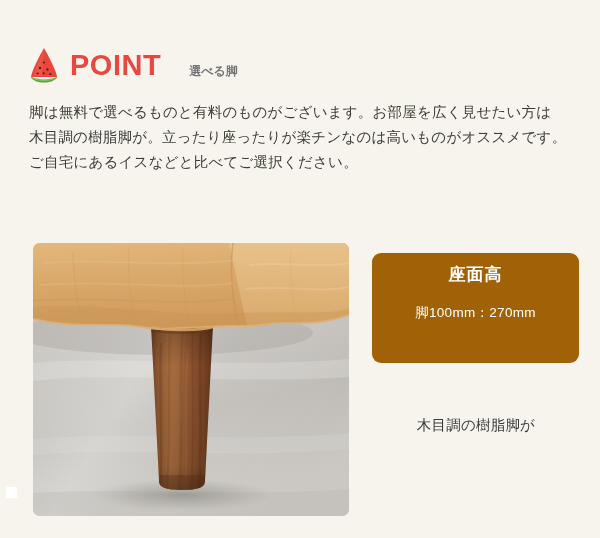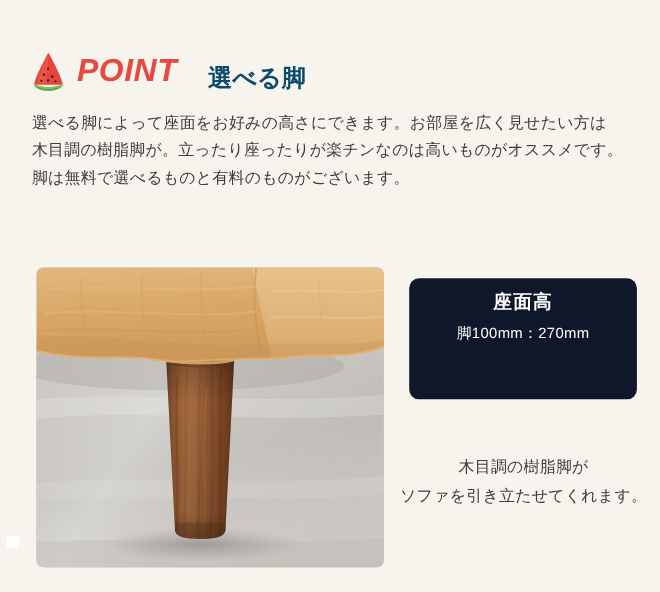--- a/index.html
+++ b/index.html
@@ -33,27 +33,26 @@
     display: block;
     margin-right: 10px;
   }
 
   .point-title {
     font-size: 29px;
     font-weight: bold;
     letter-spacing: 0.5px;
     color: #e8483f;
     line-height: 1;
-    font-style: italic;
   }
 
   .point-sub {
-    font-size: 22px;
+    font-size: 12px;
     font-weight: bold;
-    color: #0c4a6e;
+    color: #737373;
     margin-left: 28px;
     line-height: 1;
     margin-top: 12px;
   }
 
   
   .lede {
     position: absolute;
     left: 29px;
     top: 100px;
@@ -88,36 +87,36 @@
     background: #ffffff;
   }
 
   
   .spec-box {
     position: absolute;
     left: 372px;
     top: 253px;
     width: 207px;
     height: 110px;
-    background: #0f172a;
+    background: #a16207;
     border-radius: 9px;
     text-align: center;
     padding-top: 10px;
   }
 
   .spec-title {
     color: #ffffff;
     font-size: 17px;
     font-weight: bold;
     letter-spacing: 1px;
     line-height: 24px;
   }
 
   .spec-list {
-    margin-top: 6px;
+    margin-top: 16px;
   }
   .spec-row {
     color: #ffffff;
     font-size: 13.5px;
     line-height: 20px;
     letter-spacing: 0.3px;
   }
 
   
   .caption {
@@ -154,23 +153,23 @@
       <circle cx="22.4" cy="27" r="1.05" fill="#42201a"></circle>
       <circle cx="15.7" cy="26.2" r="1.05" fill="#42201a"></circle>
     </svg>
   </span>
 
   <span class="point-title">POINT</span>
   <span class="point-sub">選べる脚</span>
 </div>
 
 <div class="lede">
-  <p>選べる脚によって座面をお好みの高さにできます。お部屋を広く見せたい方は</p>
+  <p>脚は無料で選べるものと有料のものがございます。お部屋を広く見せたい方は</p>
   <p>木目調の樹脂脚が。立ったり座ったりが楽チンなのは高いものがオススメです。</p>
-  <p>脚は無料で選べるものと有料のものがございます。</p>
+  <p>ご自宅にあるイスなどと比べてご選択ください。</p>
 </div>
 
 <div class="photo">
   <svg viewBox="0 0 316 273" preserveAspectRatio="none" xmlns="http://www.w3.org/2000/svg">
     <defs>
       <linearGradient id="floorGrad" x1="0" y1="0" x2="0.25" y2="1">
         <stop offset="0%" stop-color="#d4d1cc"></stop>
         <stop offset="35%" stop-color="#c9c6c1"></stop>
         <stop offset="70%" stop-color="#bfbcb7"></stop>
         <stop offset="100%" stop-color="#cbc8c3"></stop>
@@ -278,14 +277,13 @@
 
 <div class="spec-box">
   <div class="spec-title">座面高</div>
   <div class="spec-list">
     <div class="spec-row">脚100mm：270mm</div>
   </div>
 </div>
 
 <div class="caption">
   <div>木目調の樹脂脚が</div>
-  <div>ソファを引き立たせてくれます。</div>
 </div>
 
 </body></html>

